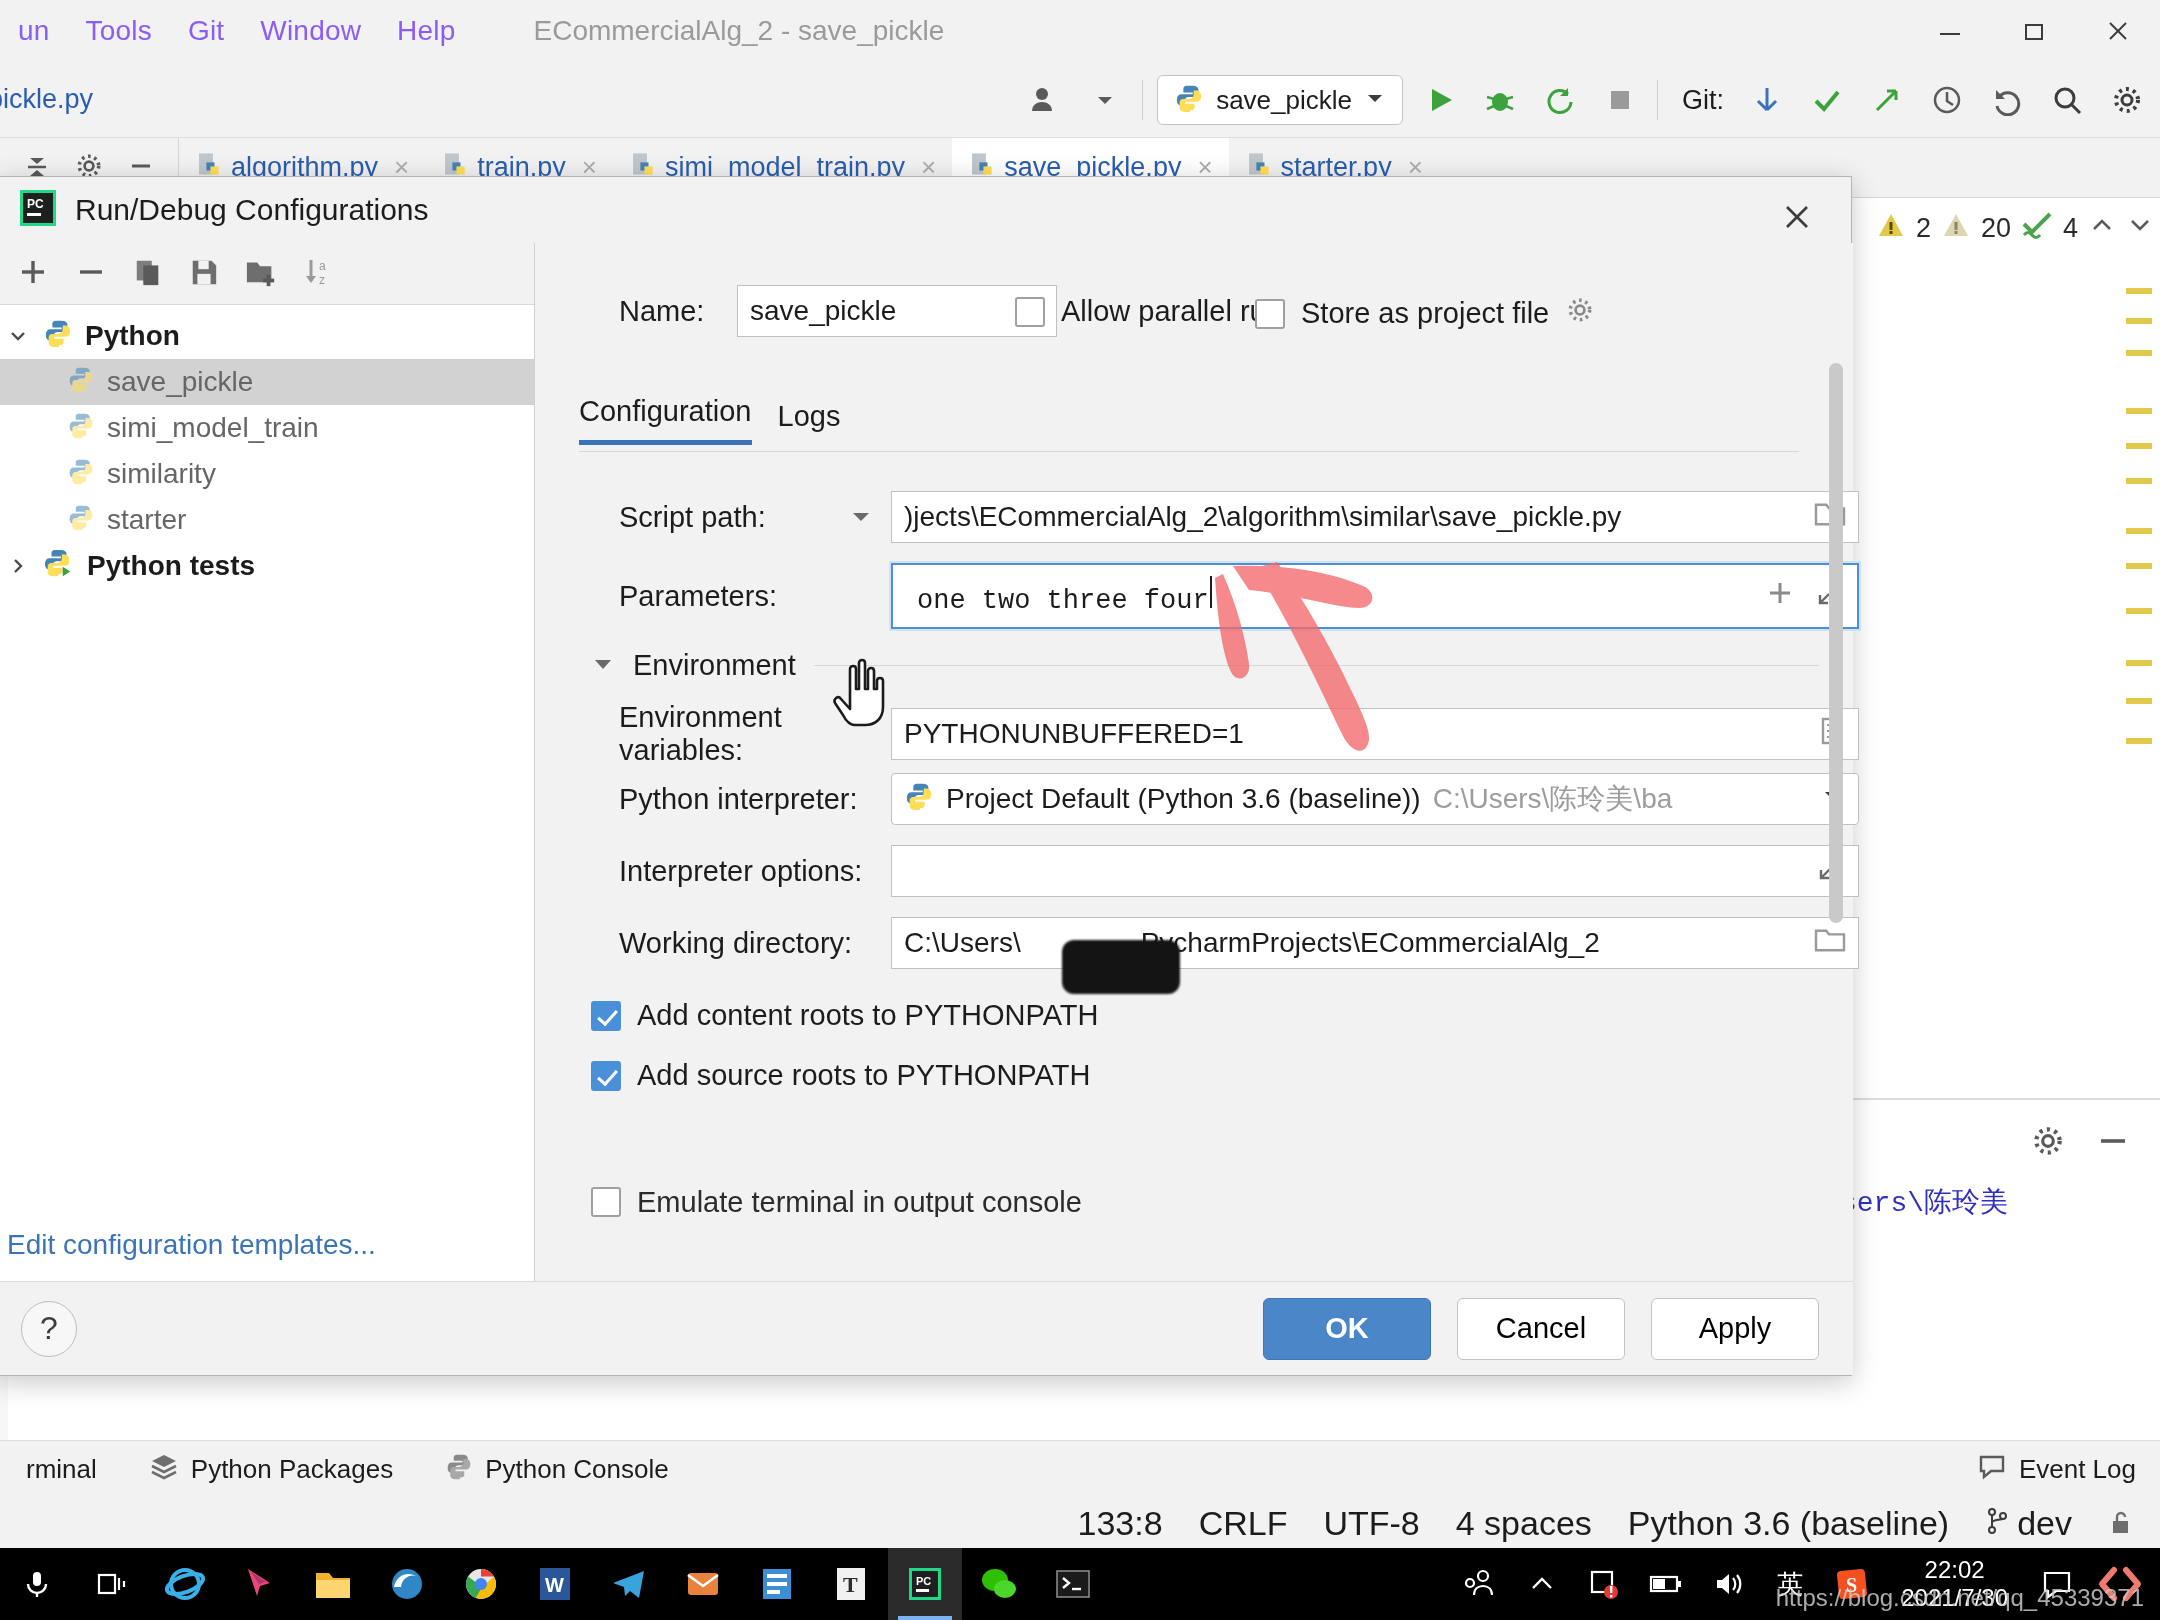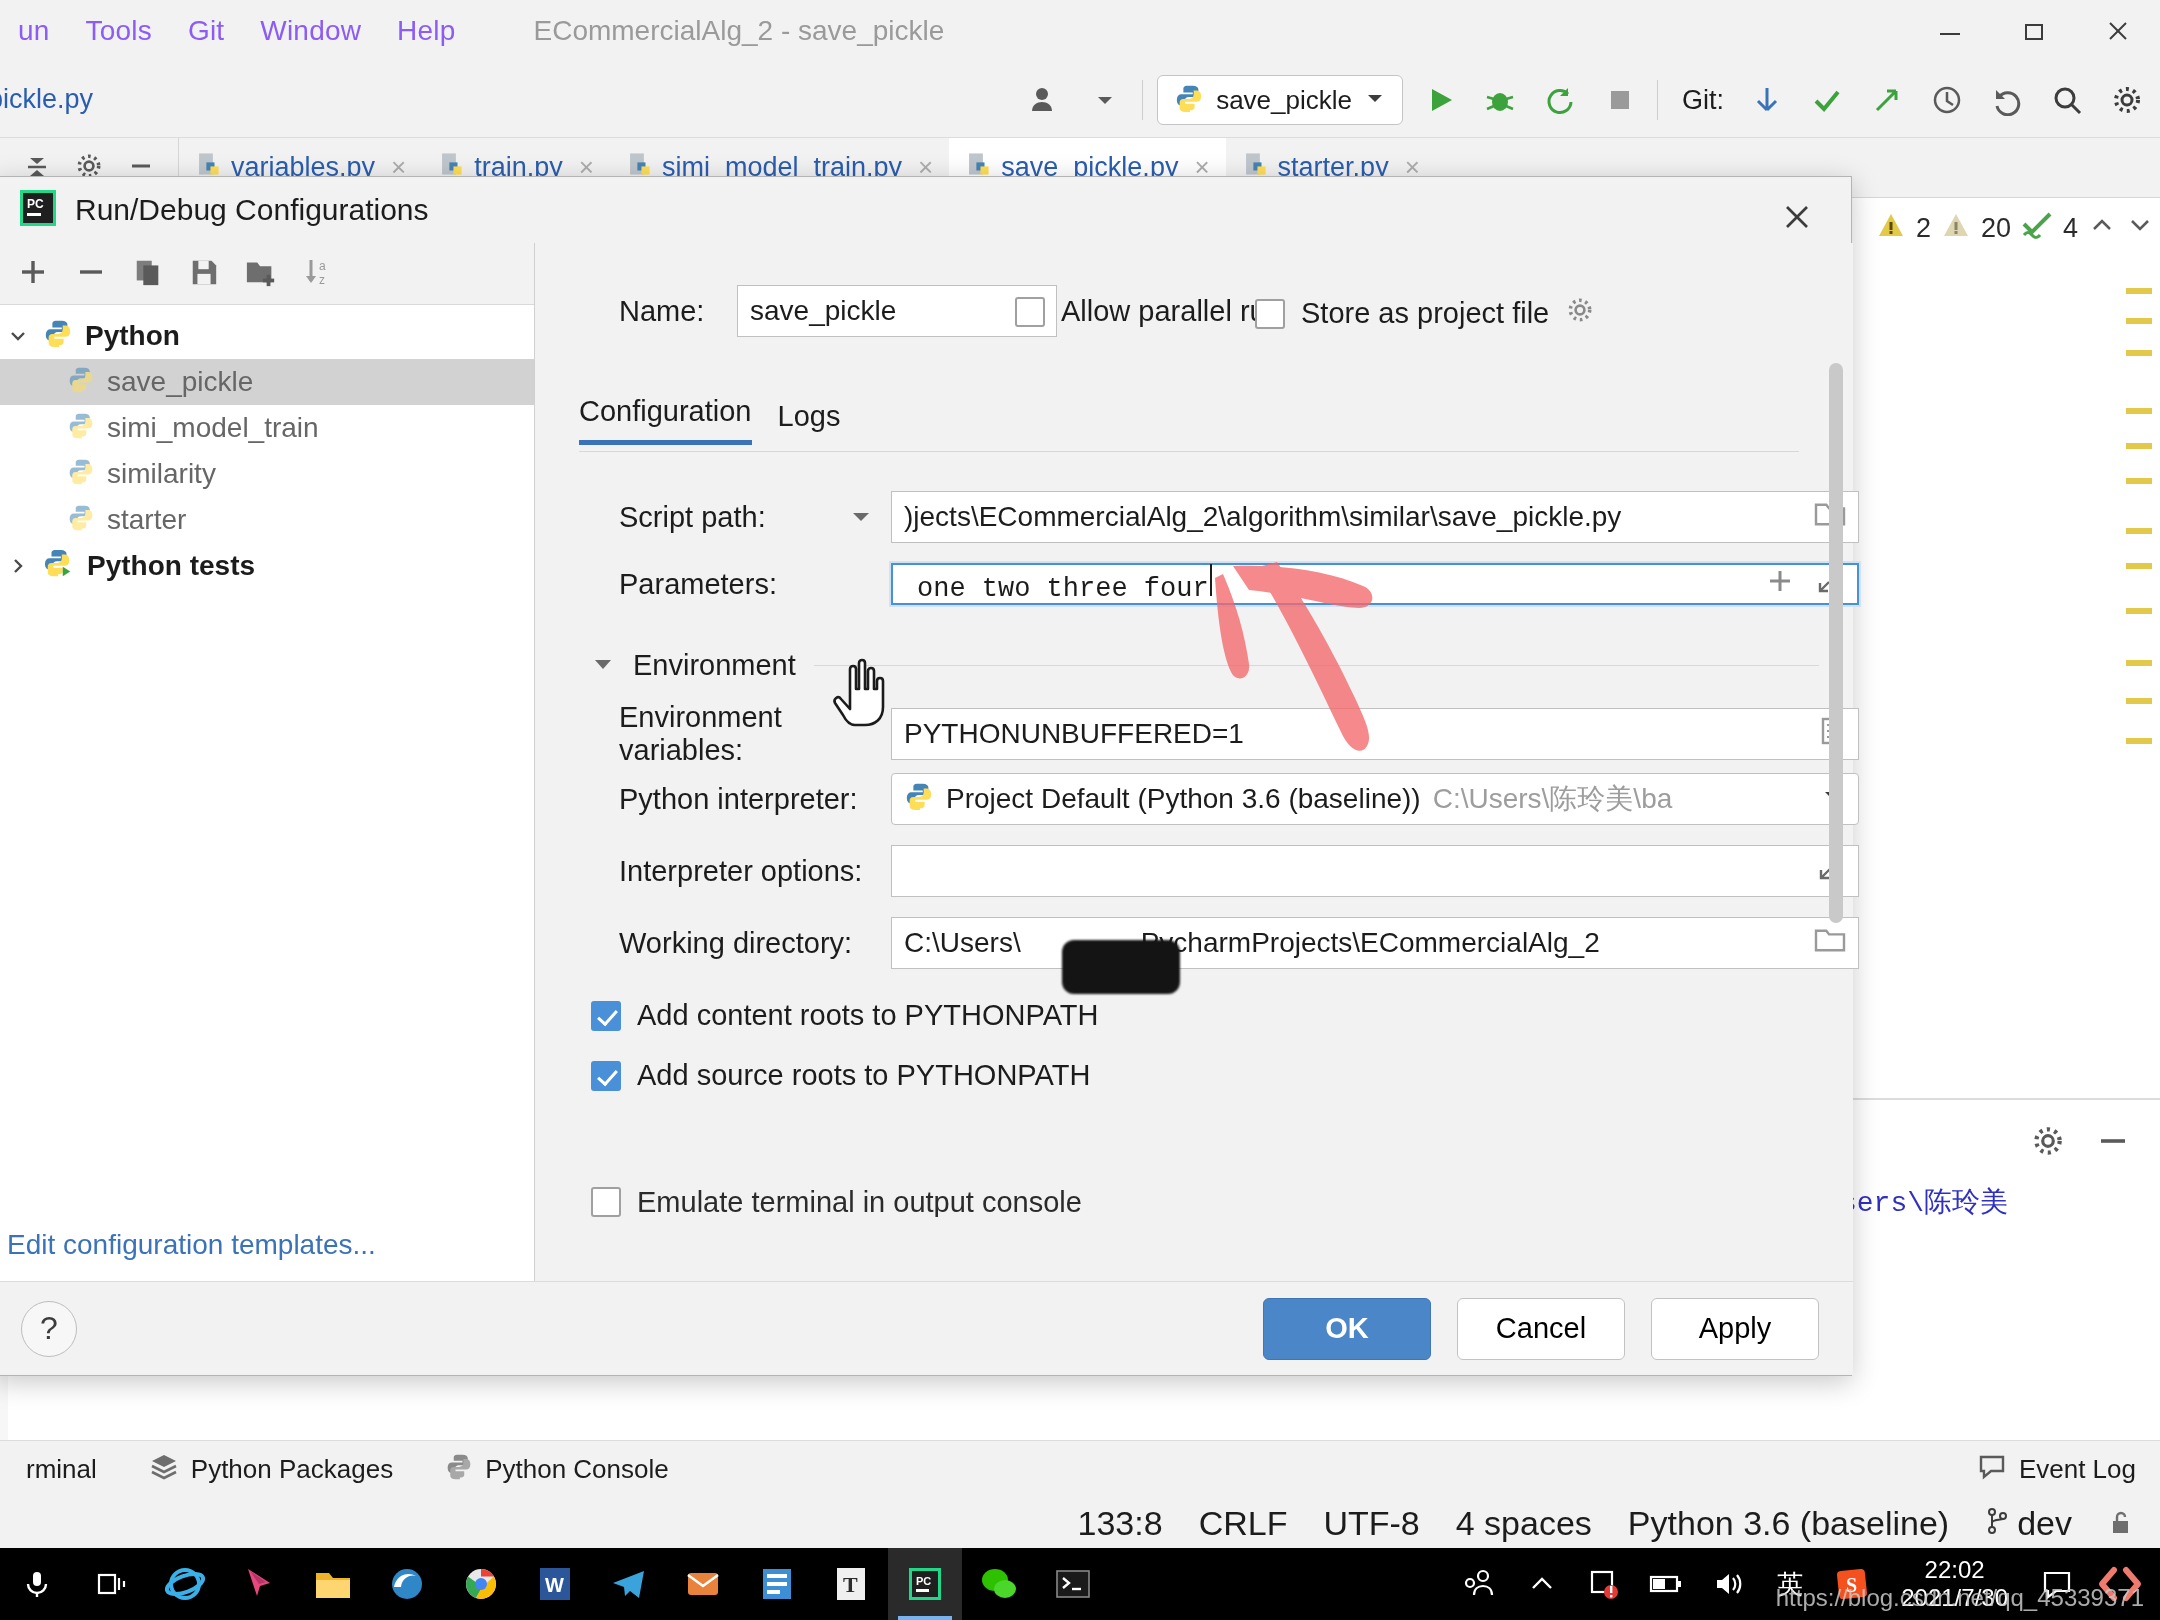--- a/index.html
+++ b/index.html
@@ -319,21 +319,21 @@
       </span>
     </div>
     <div class="edtab">
       <span>
         <svg width="26" height="26" viewBox="0 0 32 32">
             <rect x="5" y="3" width="17" height="26" fill="#bfc6cc"></rect>
             <path d="M14 14h10v10h-10z" fill="#4584b6"></path>
             <path d="M19 19h10v10h-10z" fill="#ffde57"></path>
           </svg>
       </span>
-      <span>variables.py</span>
+      <span>algorithm.py</span>
       <span class="x">×</span>
     </div>
     <div class="edtab">
       <span>
         <svg width="26" height="26" viewBox="0 0 32 32">
             <rect x="5" y="3" width="17" height="26" fill="#bfc6cc"></rect>
             <path d="M14 14h10v10h-10z" fill="#4584b6"></path>
             <path d="M19 19h10v10h-10z" fill="#ffde57"></path>
           </svg>
       </span>
@@ -628,21 +628,21 @@
             <span>
               <svg width="32" height="28" viewBox="0 0 34 30">
                   <path d="M2 5h11l3 4h16v17H2z" fill="none" stroke="#9a9a9a" stroke-width="2.6"></path>
                 </svg>
             </span>
           </span>
         </div>
 
         <div class="row" style="position:absolute; left:44px; top:320px; width:1240px;">
           <span class="fld-label" style="width:272px;">Parameters:</span>
-          <span class="txtinput focused" style="flex:1; justify-content:space-between; height:42px;padding-left:24px;">
+          <span class="txtinput focused" style="flex:1; justify-content:space-between; height:66px;padding-left:24px;">
             <span style="font-family:'Liberation Mono', monospace; font-size:27px;">
               <span>one two three four</span><span class="cursor-caret"></span>
             </span>
             <span style="display:flex; gap:20px; align-items:center;">
               <span>
                 <svg width="30" height="30" viewBox="0 0 30 30">
                     <line x1="15" y1="5" x2="15" y2="25" stroke="#8a8a8a" stroke-width="3"></line>
                     <line x1="5" y1="15" x2="25" y2="15" stroke="#8a8a8a" stroke-width="3"></line>
                   </svg>
               </span>

